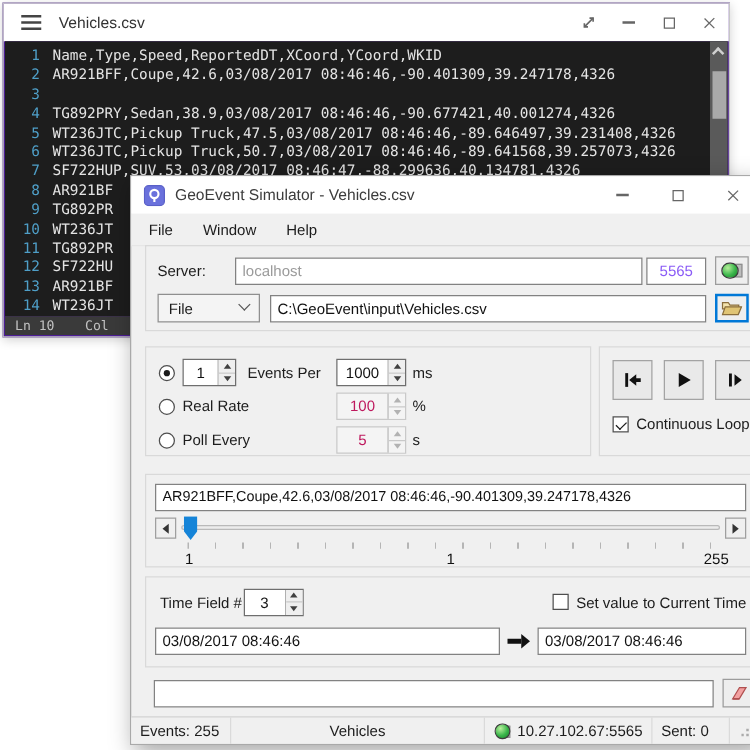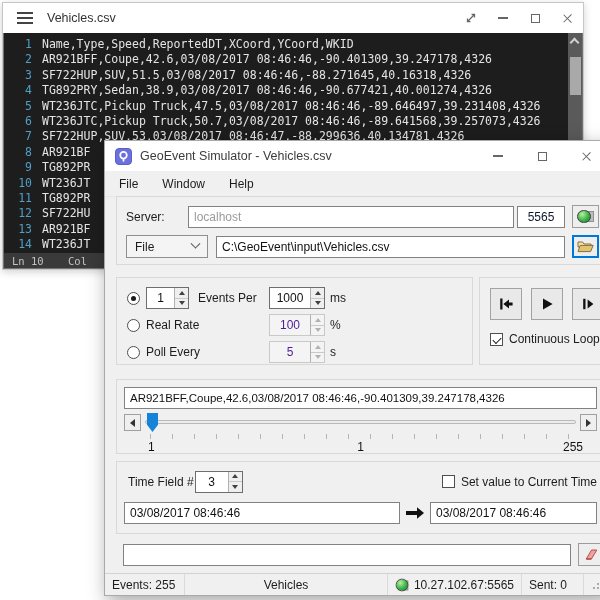--- a/index.html
+++ b/index.html
@@ -1,20 +1,20 @@
 <!DOCTYPE html>
 <html><head>
 <meta charset="utf-8">
 <style>
   *{margin:0;padding:0;box-sizing:border-box}
   html,body{width:600px;height:600px;background:#fff;font-family:"Liberation Sans",sans-serif;overflow:hidden}
   #stage{position:relative;width:600px;height:600px;background:#fff}
 
   
-  #editor{position:absolute;left:2px;top:2px;width:582px;height:268px;background:#737373;border:1px solid #c6c6c6;box-shadow:0 2px 8px rgba(0,0,0,.18)}
+  #editor{position:absolute;left:2px;top:2px;width:582px;height:268px;background:#4c1d95;border:1px solid #c6c6c6;box-shadow:0 2px 8px rgba(0,0,0,.18)}
   .ed-title{height:30px;background:#fff;display:flex;align-items:center;color:#333;font-size:12.5px}
   .burger{width:16px;height:12px;margin:0 14px 0 14px;display:flex;flex-direction:column;justify-content:space-between}
   .burger i{display:block;height:1.6px;background:#444}
   .ed-title .ttl{flex:1}
   .wbtns{display:flex;height:100%}
   .wbtn{width:32px;height:100%;display:flex;align-items:center;justify-content:center;position:relative}
   .ico-min{width:10px;height:1.5px;background:#666}
   .ico-max{width:9px;height:9px;border:1.3px solid #666}
   .ico-close{position:relative;width:11px;height:11px}
   .ico-close::before,.ico-close::after{content:"";position:absolute;left:5px;top:0;width:1.4px;height:11px;background:#666}
@@ -40,21 +40,21 @@
   .grp{position:absolute;border:1px solid #d9d9d9}
 
   
   #grp-conn{left:11px;top:55px;width:489px;height:69px;padding:8px 5px}
   .crow{display:flex;align-items:center;height:23px}
   .crow+.crow{margin-top:7px}
   .lab{color:#1c1c1c}
   .field{height:22px;border:1px solid #828282;background:#fff;font-family:"Liberation Sans",sans-serif;font-size:12px;color:#111;padding:0 5px;outline:none}
   #srv-label{width:62px;margin-left:4px}
   #srv-input{flex:1;color:#9b9b9b}
-  #port-input{width:48px;margin-left:3px;text-align:center;color:#0f172a}
+  #port-input{width:48px;margin-left:3px;text-align:center;color:#8b5cf6}
   .tool-btn{width:27px;height:23px;margin-left:7px;border:1px solid #9c9c9c;background:#eee;display:flex;align-items:center;justify-content:center;flex:none}
   .tool-btn.focus{border:2px solid #0078d7}
   .ledwrap{position:relative;width:17px;height:14px}
   .ledwrap .sock{position:absolute;right:0;top:1.5px;width:7px;height:11px;background:#bdbdbd;border:1px solid #8f8f8f}
   .ledwrap .led{position:absolute;left:0;top:0;width:13.5px;height:13.5px;border-radius:50%;background:radial-gradient(circle at 35% 30%,#b9f09c,#39b54a 55%,#1d7f2a);border:1px solid #3c3c3c}
   .combo{width:82px;height:23px;border:1px solid #8f8f8f;background:#f4f4f4;display:flex;align-items:center;padding:0 8px;margin-left:4px}
   .combo .cv{flex:1}
   .combo .chev{width:7px;height:7px;border-right:1.6px solid #555;border-bottom:1.6px solid #555;transform:rotate(45deg) translate(-2px,-2px)}
   #path-input{flex:1;margin-left:8px}
 
@@ -67,21 +67,21 @@
   .rcol1{display:flex;align-items:center;width:144px}
   .runit{margin-left:5px}
   .spin{display:inline-flex;align-items:stretch;height:22px;background:#fff;border:1px solid #6e6e6e}
   .sval{display:flex;align-items:center;justify-content:center;font-size:12px;color:#111}
   .sbtns{width:14px;display:flex;flex-direction:column;border-left:1px solid #b0b0b0}
   .sbtn{flex:1;display:flex;align-items:center;justify-content:center;background:#efefef}
   .sbtn+.sbtn{border-top:1px solid #c9c9c9}
   .tri-up{width:0;height:0;border-left:3.5px solid transparent;border-right:3.5px solid transparent;border-bottom:4.5px solid #404040}
   .tri-dn{width:0;height:0;border-left:3.5px solid transparent;border-right:3.5px solid transparent;border-top:4.5px solid #404040}
   .spin.dis{border-color:#c9c9c9;background:#f4f4f4}
-  .spin.dis .sval{color:#4c1d95}
+  .spin.dis .sval{color:#be185d}
   .spin.dis .sbtn{background:#f4f4f4}
   .spin.dis .tri-up{border-bottom-color:#b2b2b2}
   .spin.dis .tri-dn{border-top-color:#b2b2b2}
   .w26{width:27px}.w40{width:40px}.w32{width:32px}
 
   
   #grp-play{left:374px;top:136px;width:126px;height:88px;padding:10px 0 0 10px}
   .pb-row{display:flex;gap:9px}
   .pb-btn{width:34px;height:32px;border:1px solid #a3a3a3;background:#e9e9e9;display:flex;align-items:center;justify-content:center}
   .chk{width:13px;height:13px;border:1px solid #4e4e4e;background:#fff;position:relative;flex:none}
@@ -163,21 +163,21 @@
             <div class="ico-max"></div>
           </div>
         <div class="wbtn">
             <div class="ico-close"></div>
           </div>
       </div>
     </div>
     <div class="ed-content">
       <div class="ed-row"><span class="ln">1</span><span class="lt">Name,Type,Speed,ReportedDT,XCoord,YCoord,WKID</span></div>
       <div class="ed-row"><span class="ln">2</span><span class="lt">AR921BFF,Coupe,42.6,03/08/2017 08:46:46,-90.401309,39.247178,4326</span></div>
-      <div class="ed-row"><span class="ln">3</span><span class="lt">SF722HUP,SUV,51.5,03/08/2017 08:46:46,-88.271645,40.16318,4326</span></div>
+      <div class="ed-row"><span class="ln">3</span></div>
       <div class="ed-row"><span class="ln">4</span><span class="lt">TG892PRY,Sedan,38.9,03/08/2017 08:46:46,-90.677421,40.001274,4326</span></div>
       <div class="ed-row"><span class="ln">5</span><span class="lt">WT236JTC,Pickup Truck,47.5,03/08/2017 08:46:46,-89.646497,39.231408,4326</span></div>
       <div class="ed-row"><span class="ln">6</span><span class="lt">WT236JTC,Pickup Truck,50.7,03/08/2017 08:46:46,-89.641568,39.257073,4326</span></div>
       <div class="ed-row"><span class="ln">7</span><span class="lt">SF722HUP,SUV,53,03/08/2017 08:46:47,-88.299636,40.134781,4326</span></div>
       <div class="ed-row"><span class="ln">8</span><span class="lt">AR921BF</span></div>
       <div class="ed-row"><span class="ln">9</span><span class="lt">TG892PR</span></div>
       <div class="ed-row"><span class="ln">10</span><span class="lt">WT236JT</span></div>
       <div class="ed-row"><span class="ln">11</span><span class="lt">TG892PR</span></div>
       <div class="ed-row"><span class="ln">12</span><span class="lt">SF722HU</span></div>
       <div class="ed-row"><span class="ln">13</span><span class="lt">AR921BF</span></div>

